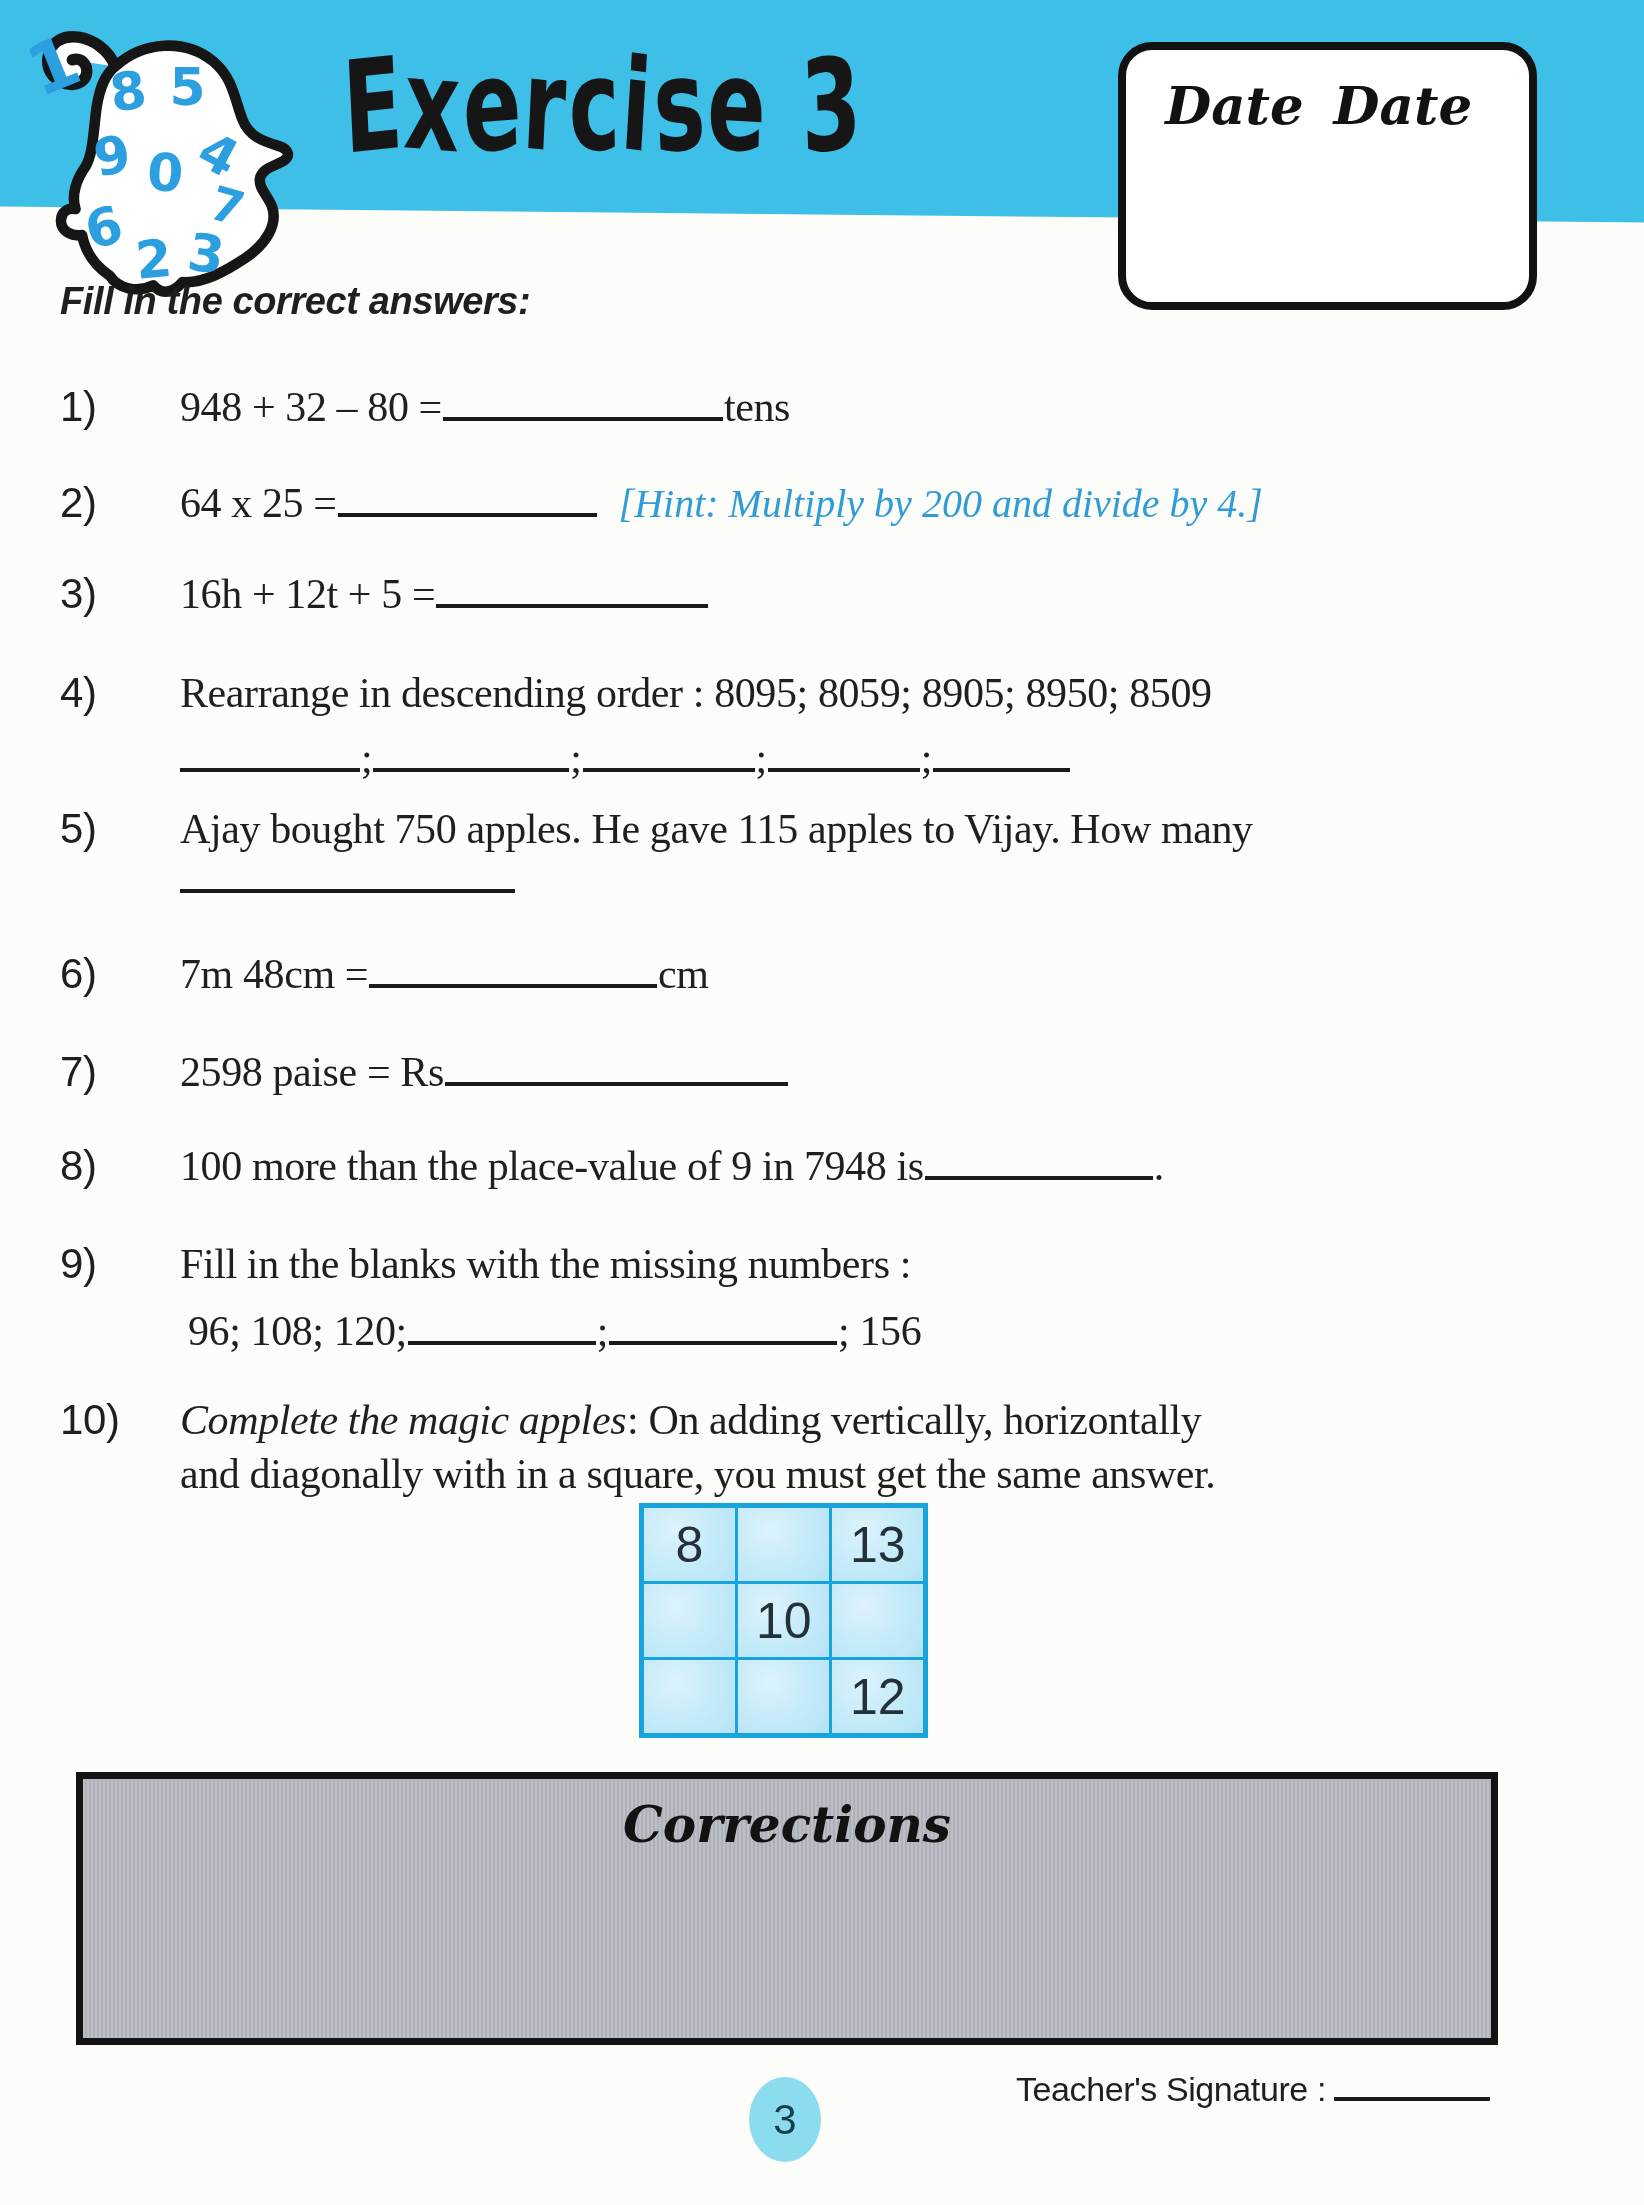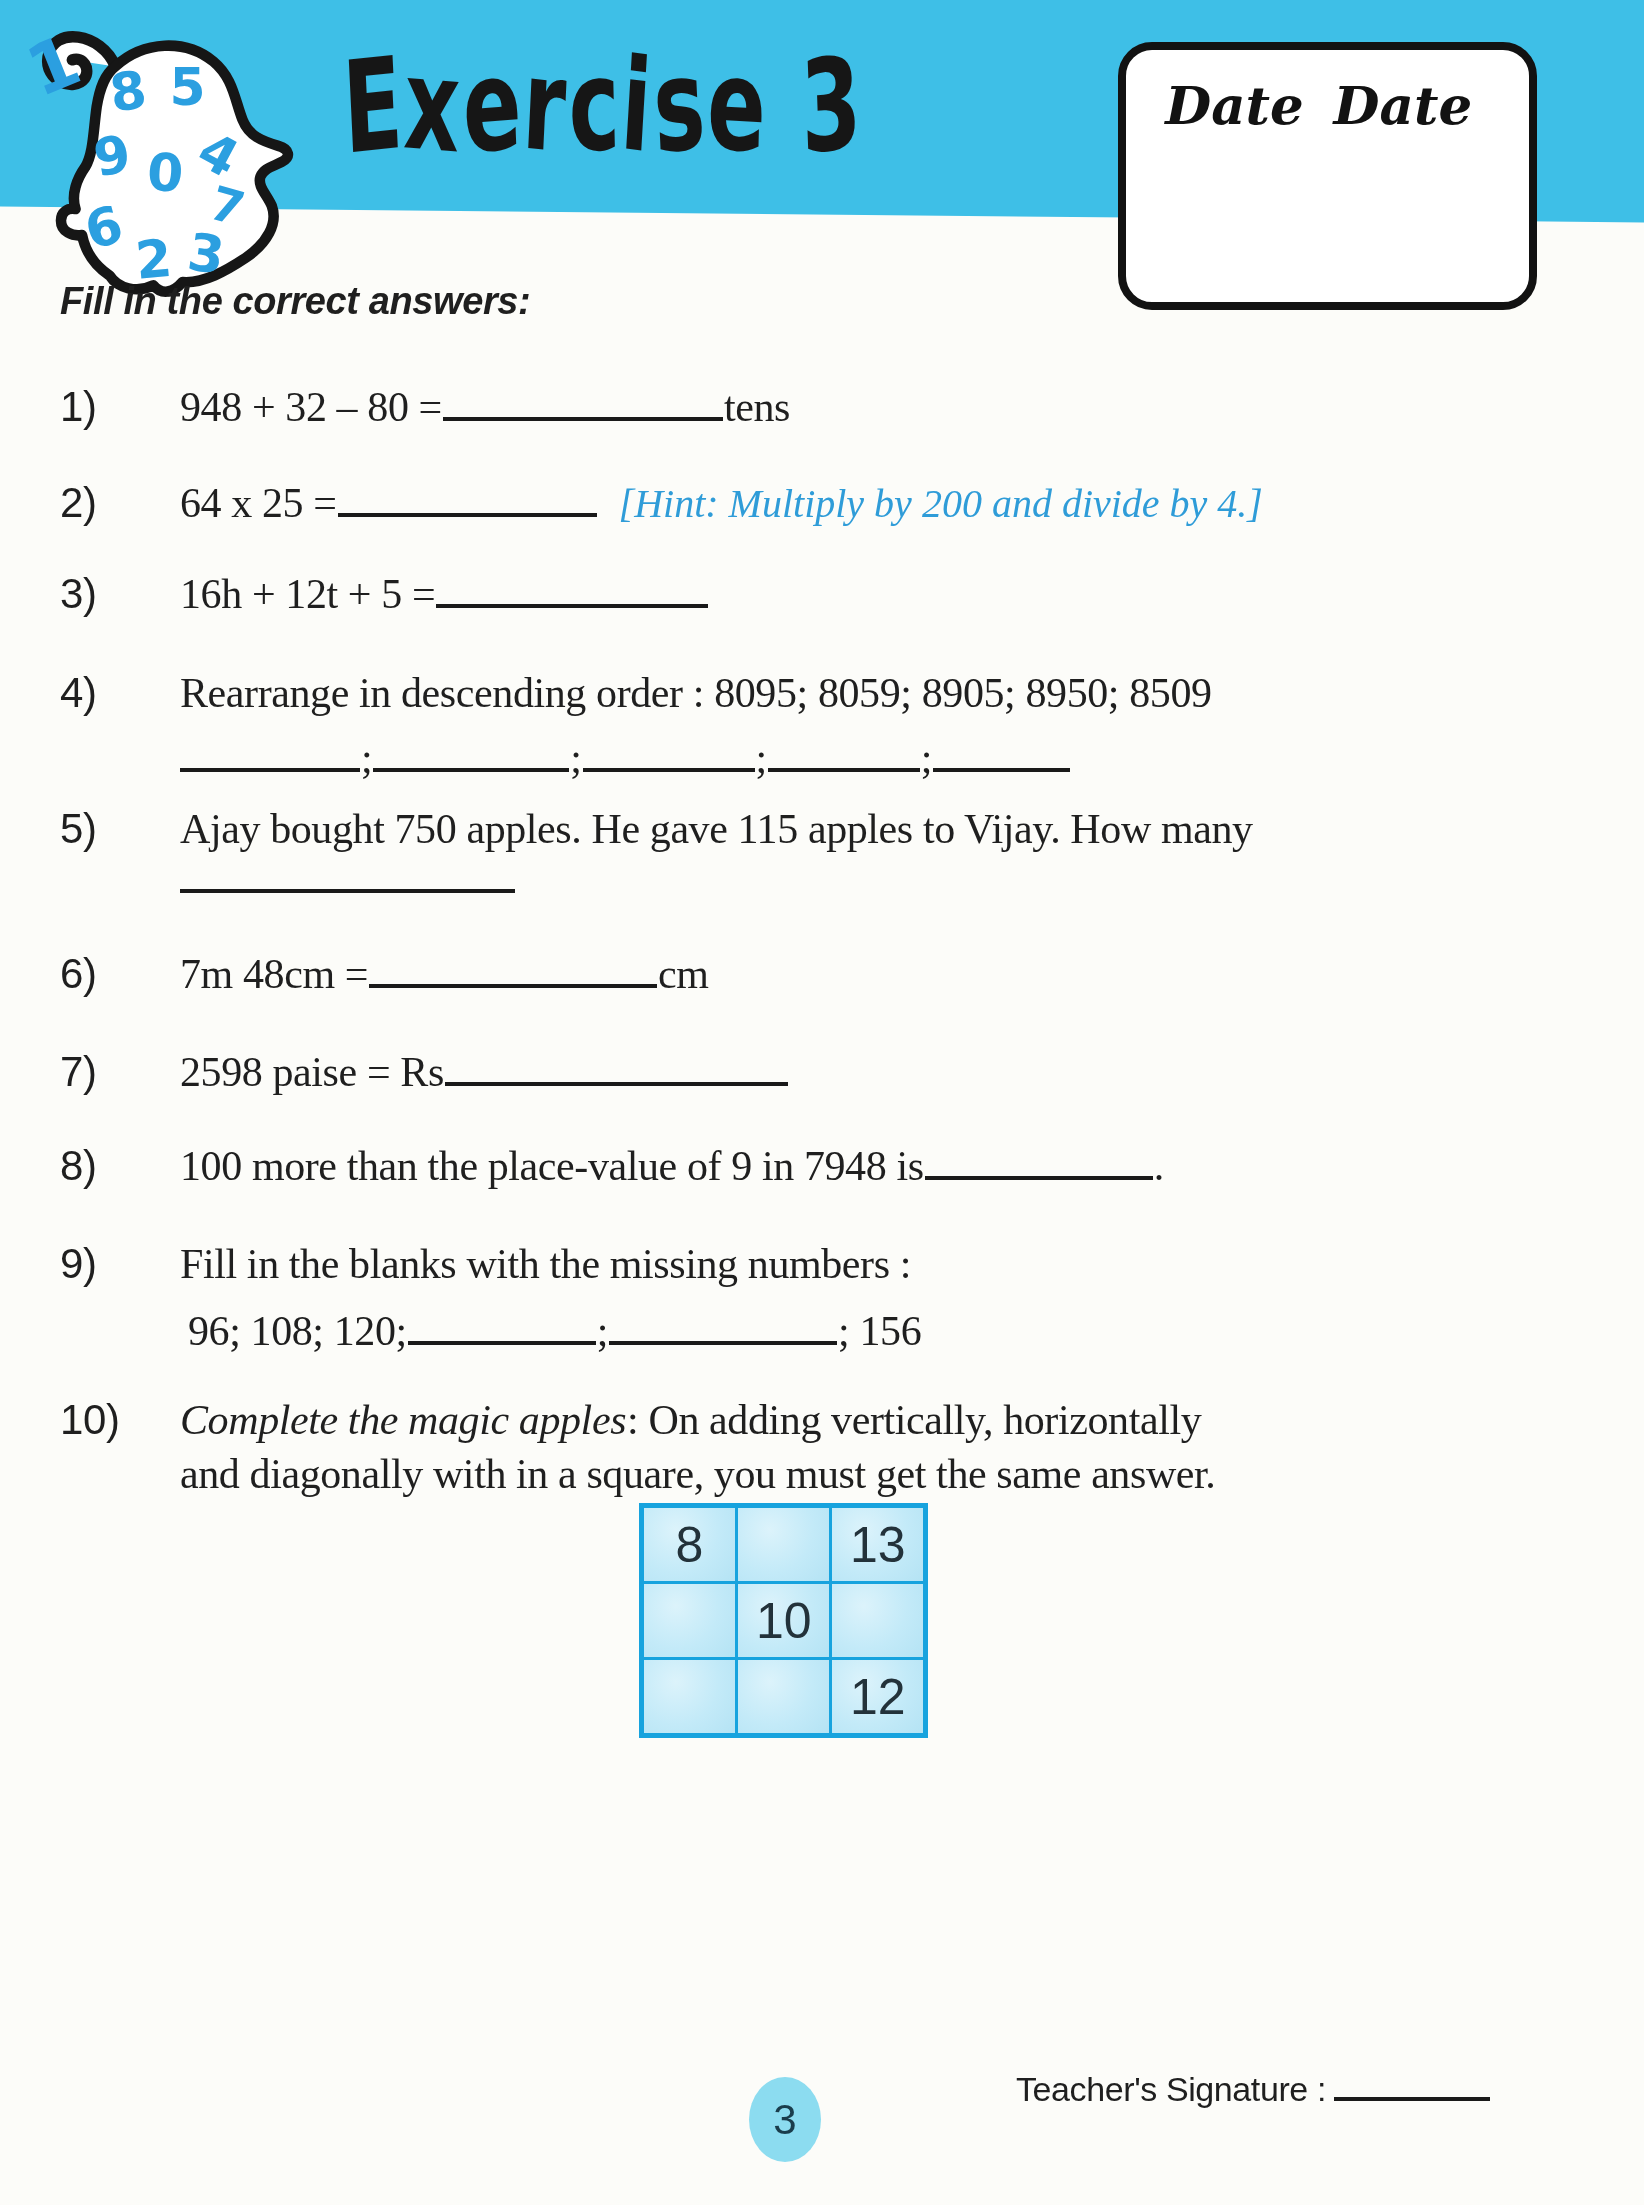--- a/index.html
+++ b/index.html
@@ -270,20 +270,23 @@
       <div class="ms-cell"></div>
       <div class="ms-cell">13</div>
       <div class="ms-cell"></div>
       <div class="ms-cell">10</div>
       <div class="ms-cell"></div>
       <div class="ms-cell"></div>
       <div class="ms-cell"></div>
       <div class="ms-cell">12</div>
     </div>
 
+  <div class="corrections">
+    <div class="corrections-title">Corrections</div>
+  </div>
 
   <div class="signature">
     <span>Teacher's Signature :</span>
     <span class="signature-line"></span>
   </div>
 
   <div class="page-circle">
     <span>3</span>
   </div>
 

